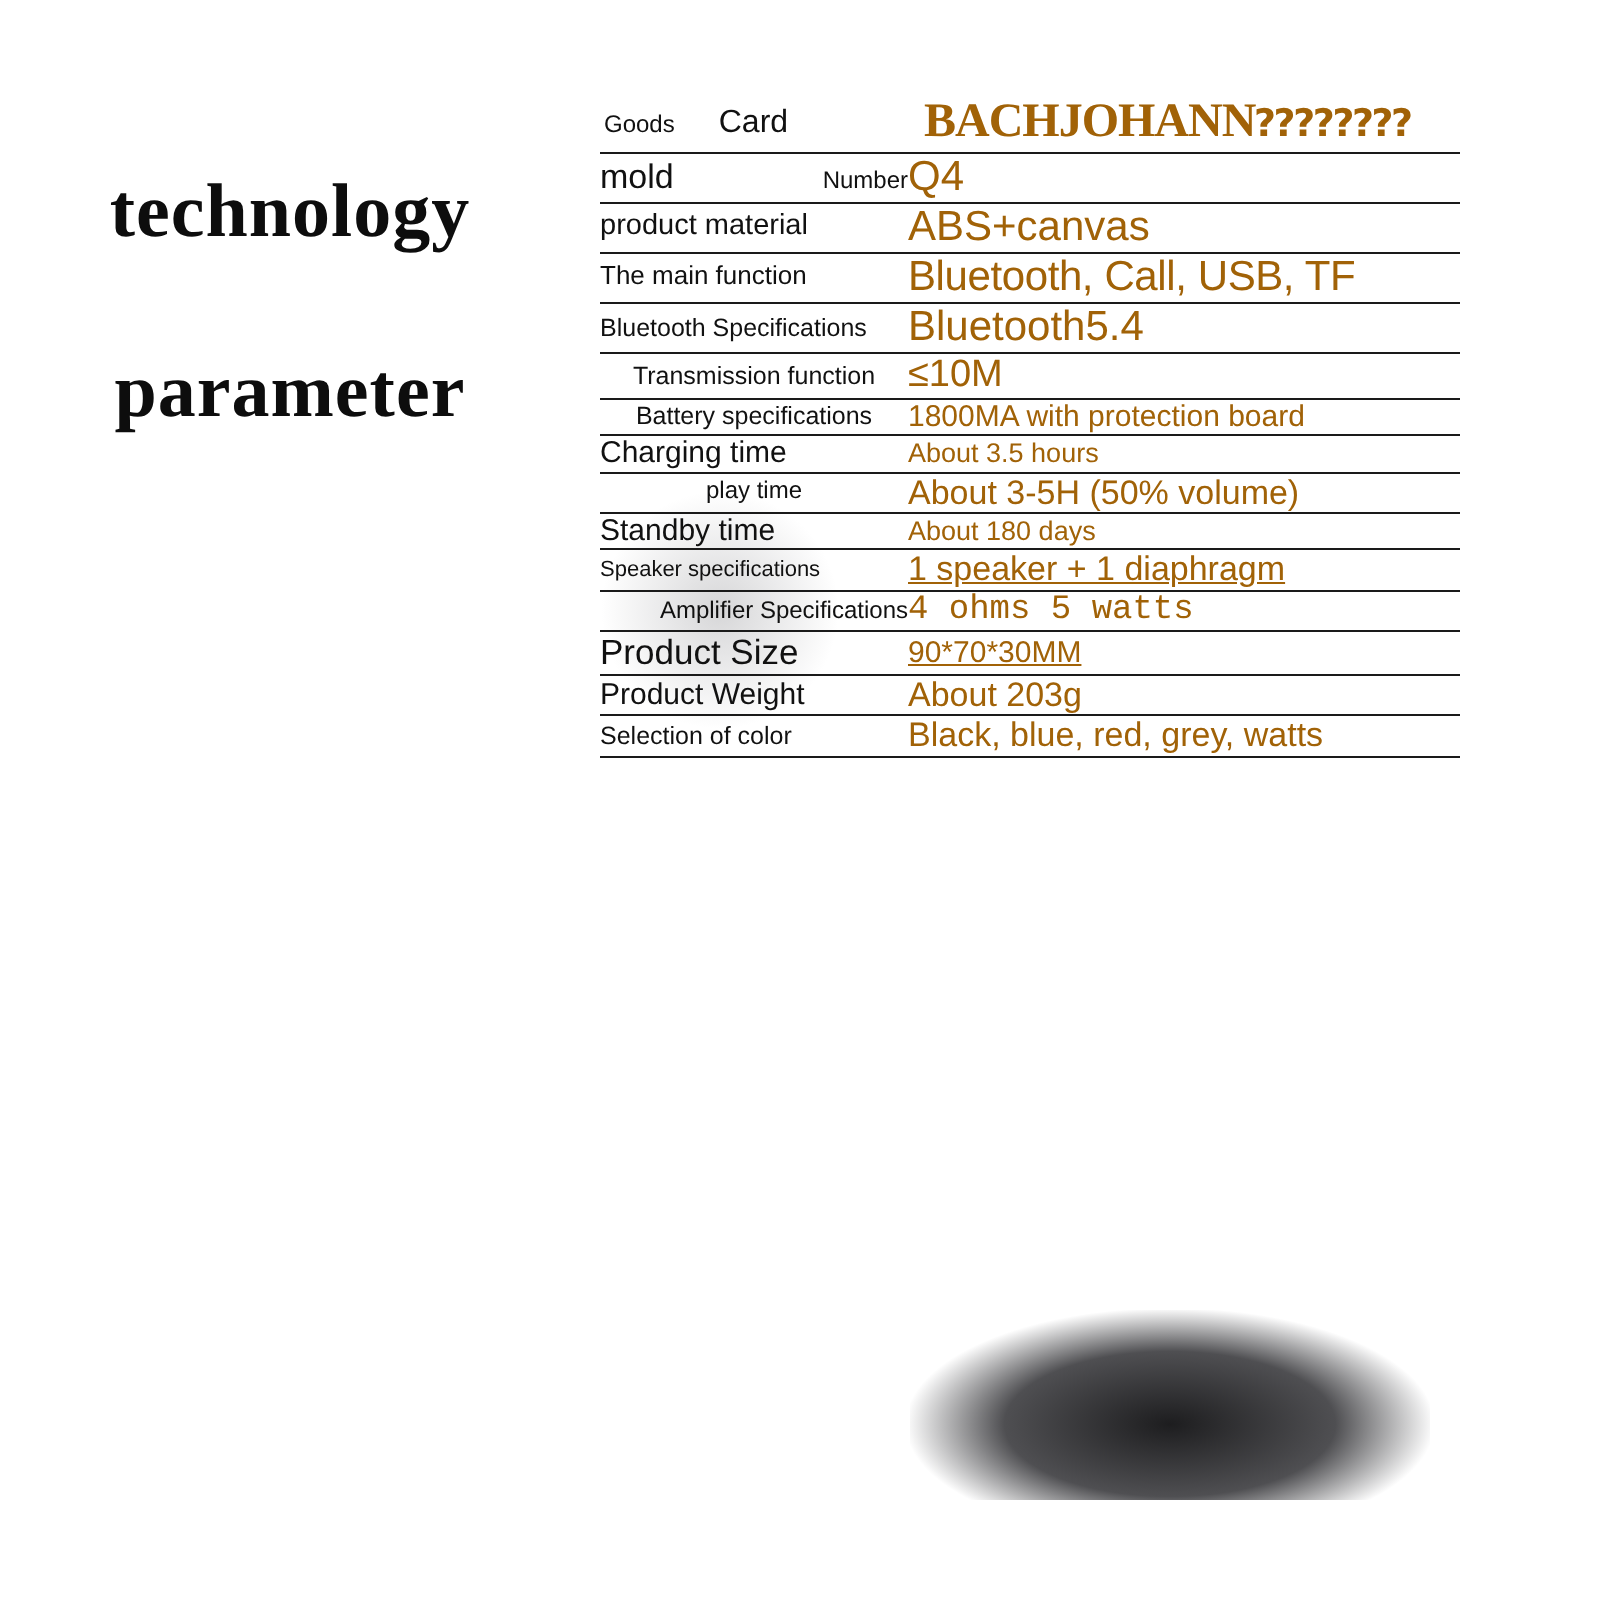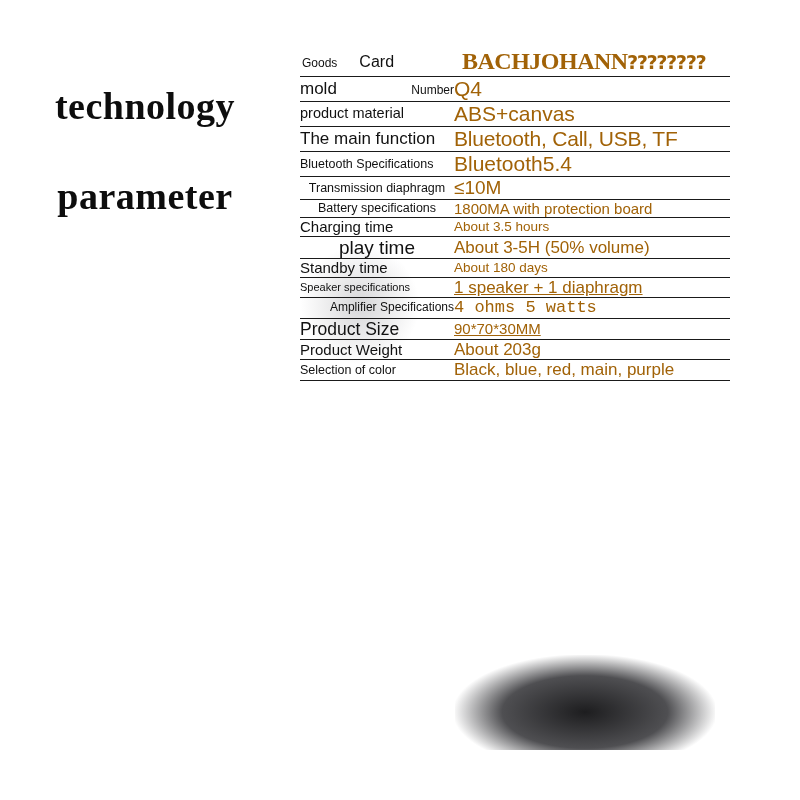--- a/index.html
+++ b/index.html
@@ -86,36 +86,36 @@
     letter-spacing: 0px;
   }
 
   .r-mold .cell-label { font-size: 17px; }
   .r-mold .lab2 { font-size: 12px; }
   .r-mold .cell-value { font-size: 21px; }
 
   .r-material .cell-label { font-size: 14.5px; }
   .r-material .cell-value { font-size: 21px; }
 
-  .r-function .cell-label { font-size: 17px; }
+  .r-function .cell-label { font-size: 13px; }
   .r-function .cell-value { font-size: 21px; letter-spacing: -0.2px; }
 
   .r-bt .cell-label { font-size: 12.5px; text-align: left; }
   .r-bt .cell-value { font-size: 21px; }
 
   .r-dist .cell-label { font-size: 12.5px; text-align: center; }
   .r-dist .cell-value { font-size: 19px; }
 
   .r-batt .cell-label { font-size: 12.5px; text-align: center; }
   .r-batt .cell-value { font-size: 15px; }
 
   .r-charge .cell-label { font-size: 15px; }
   .r-charge .cell-value { font-size: 13.5px; }
 
-  .r-play .cell-label { font-size: 19px; }
+  .r-play .cell-label { font-size: 12px; }
   .r-play .cell-value { font-size: 17px; }
 
   .r-standby .cell-label { font-size: 15px; }
   .r-standby .cell-value { font-size: 13.5px; }
 
   .r-speaker .cell-label { font-size: 11px; }
   .r-speaker .cell-value { font-size: 17px; text-decoration: underline; }
 
   .r-amp .cell-label { font-size: 12px; text-align: right; }
   .r-amp .cell-value { font-size: 17px; font-family: Liberation Mono, monospace; }
@@ -206,21 +206,21 @@
         <td class="cell-label">The main function</td>
         <td class="cell-value">Bluetooth, Call, USB, TF</td>
       </tr>
 
       <tr class="r-bt">
         <td class="cell-label center">Bluetooth Specifications</td>
         <td class="cell-value">Bluetooth5.4</td>
       </tr>
 
       <tr class="r-dist">
-        <td class="cell-label center">Transmission diaphragm</td>
+        <td class="cell-label center">Transmission function</td>
         <td class="cell-value">≤10M</td>
       </tr>
 
       <tr class="r-batt">
         <td class="cell-label center">Battery specifications</td>
         <td class="cell-value">1800MA with protection board</td>
       </tr>
 
       <tr class="r-charge">
         <td class="cell-label">Charging time</td>
@@ -252,18 +252,18 @@
         <td class="cell-value">90*70*30MM</td>
       </tr>
 
       <tr class="r-weight">
         <td class="cell-label">Product Weight</td>
         <td class="cell-value">About 203g</td>
       </tr>
 
       <tr class="r-color">
         <td class="cell-label">Selection of color</td>
-        <td class="cell-value">Black, blue, red, main, purple</td>
+        <td class="cell-value">Black, blue, red, grey, watts</td>
       </tr>
     </tbody>
   </table>
 
 </div>
 
 </body></html>

